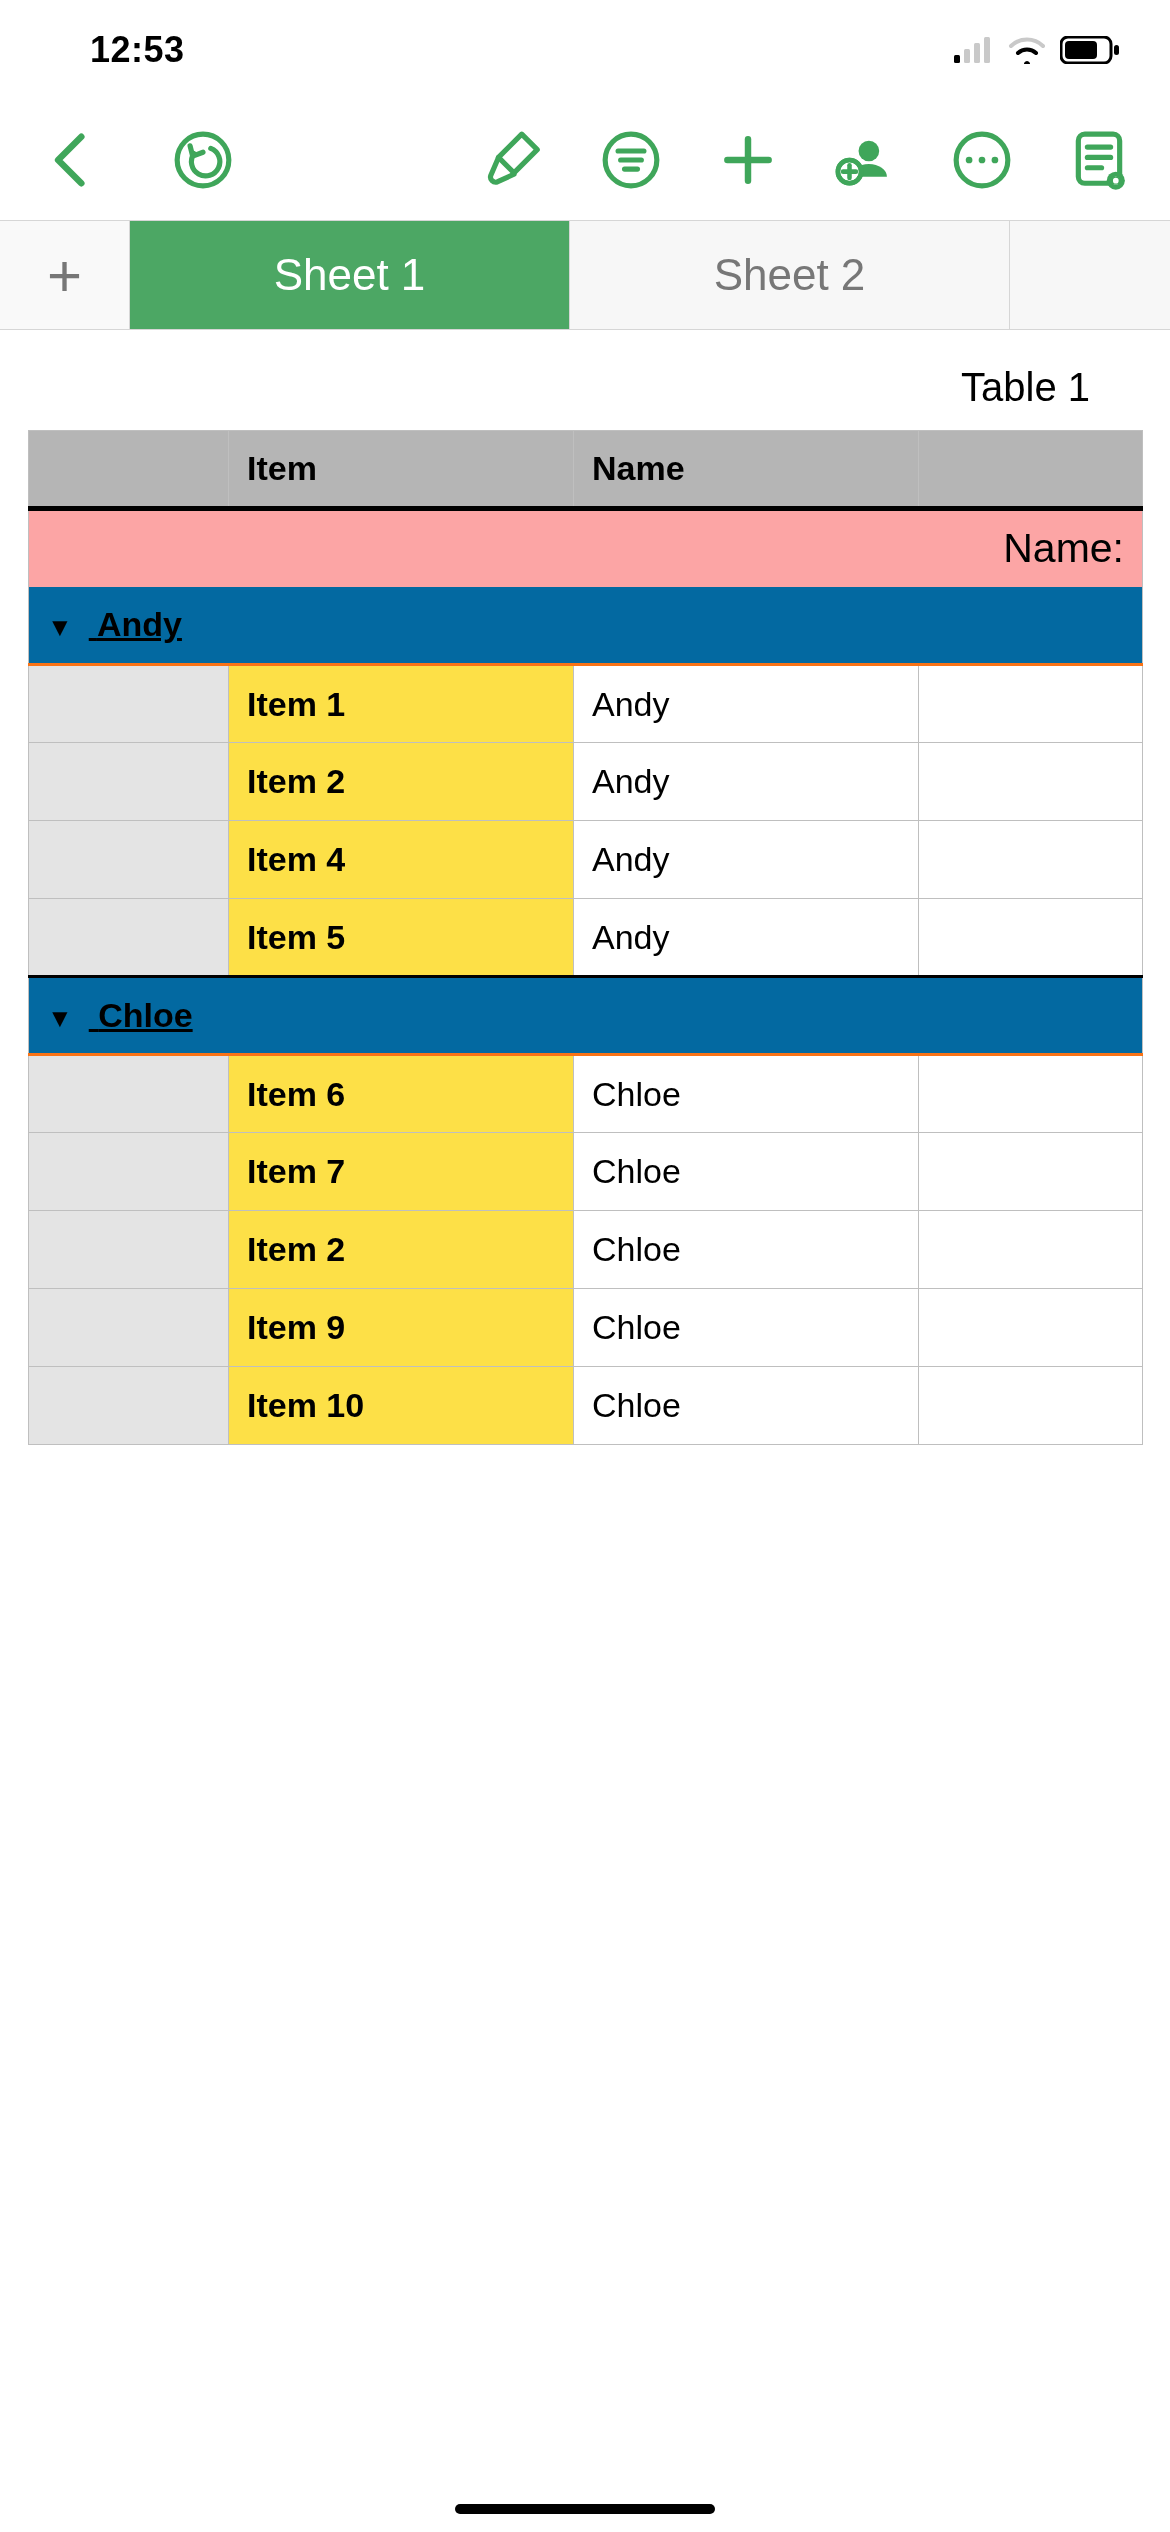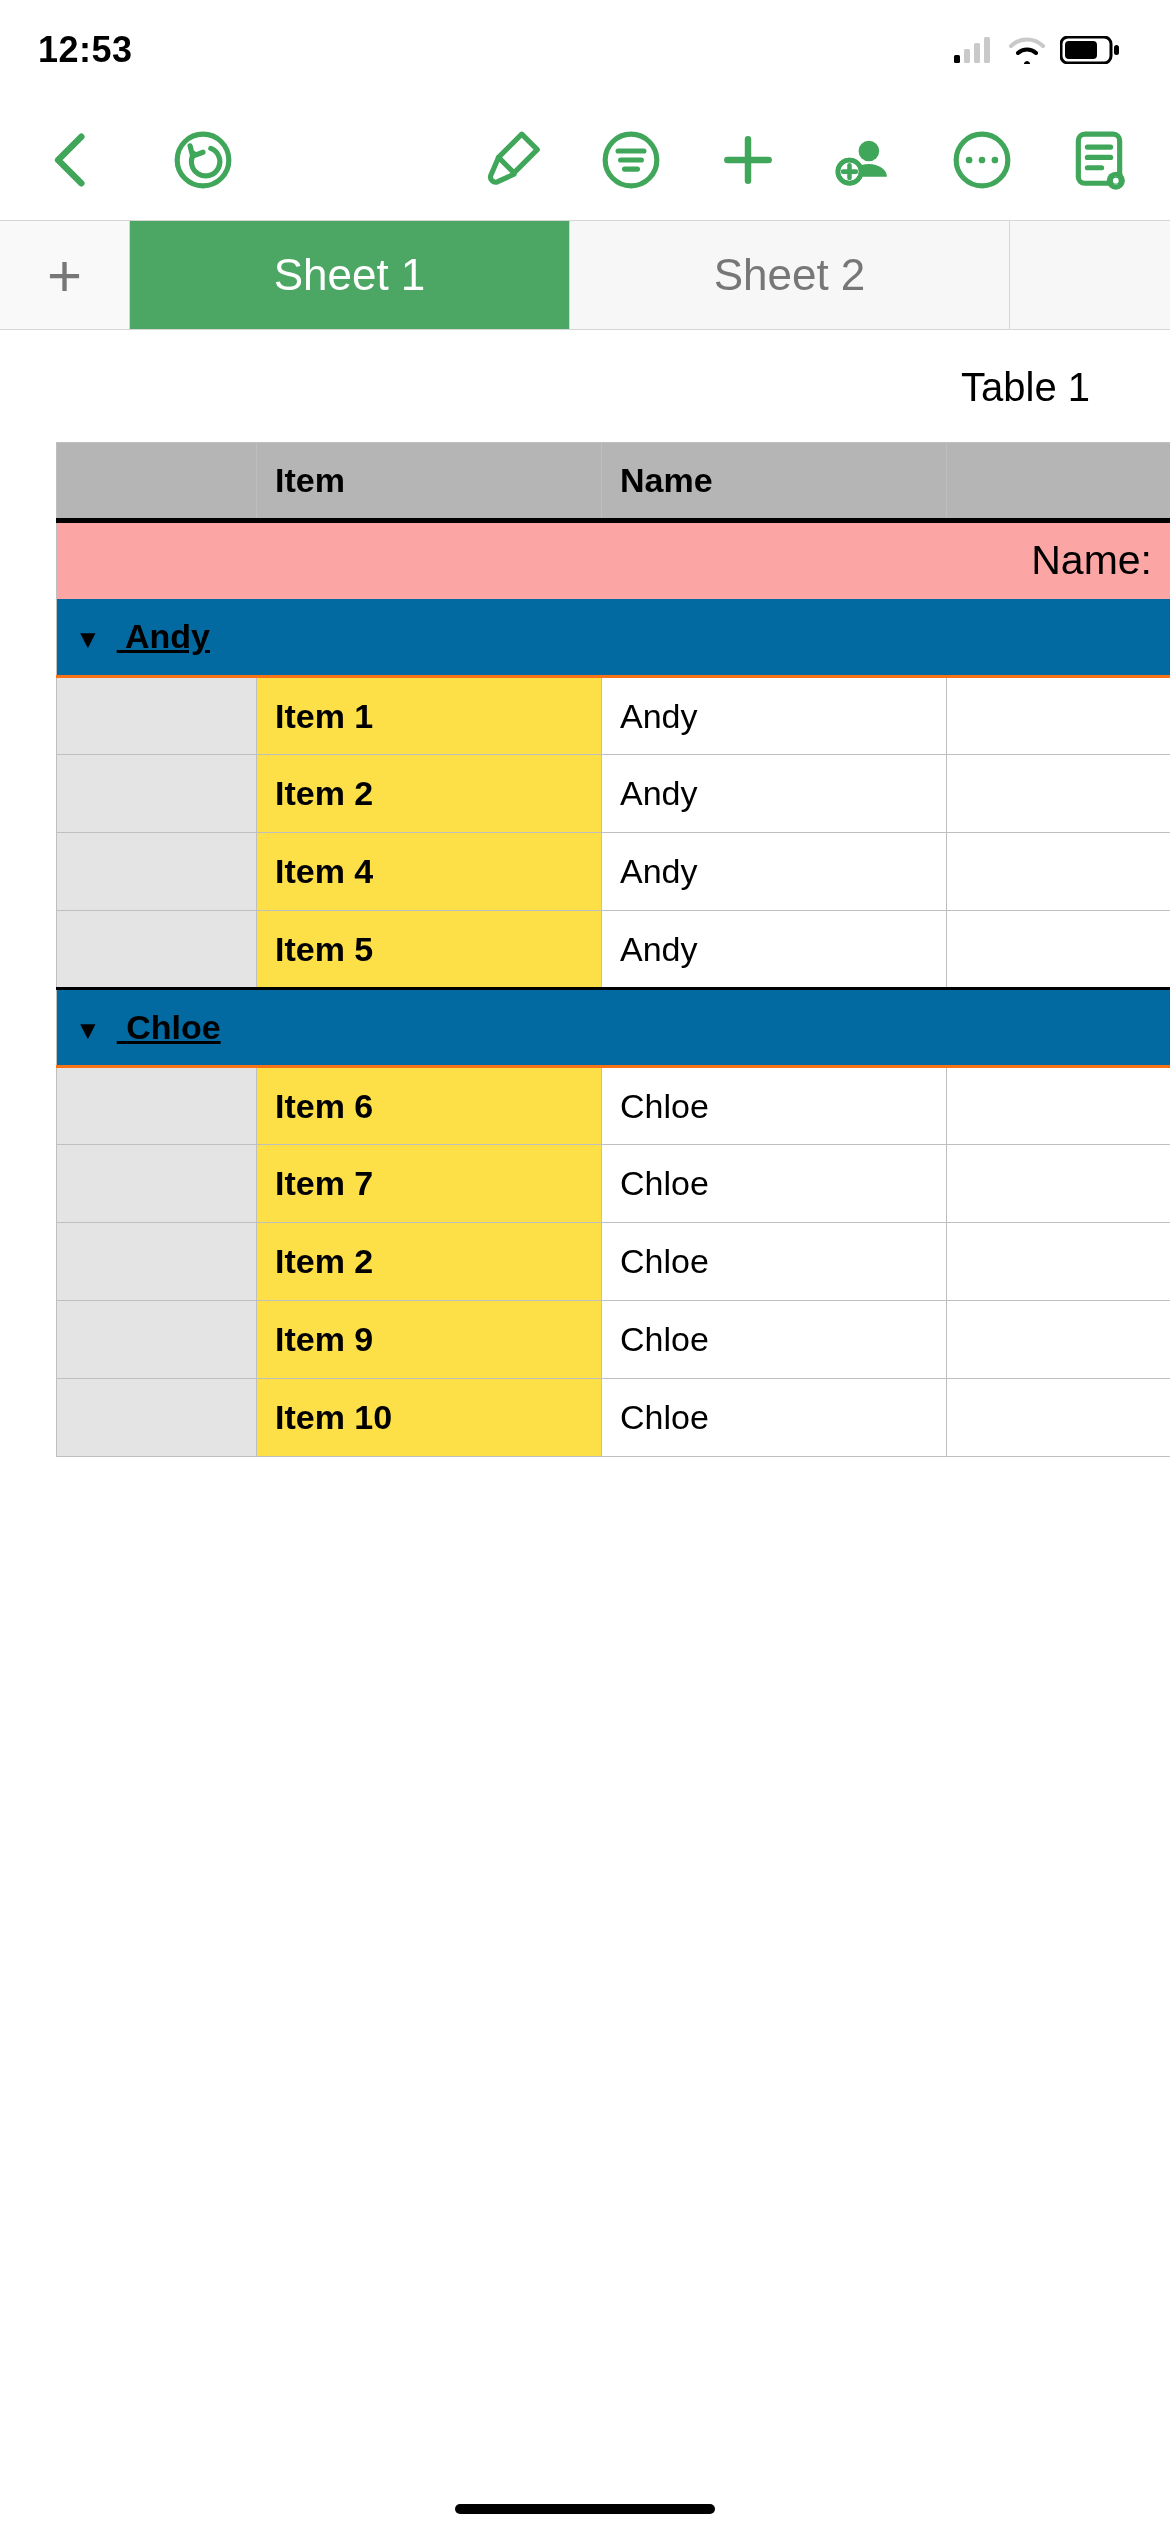--- a/index.html
+++ b/index.html
@@ -9,21 +9,21 @@
     font-family: -apple-system, "Helvetica Neue", Arial, sans-serif;
     background: #fff;
     overflow: hidden;
   }
   
   .status-bar {
     height: 100px;
     display: flex;
     align-items: center;
     justify-content: space-between;
-    padding: 0 50px 0 38px;
+    padding: 0 50px 0 90px;
   }
   .status-time {
     font-size: 36px;
     font-weight: 600;
     letter-spacing: 0.5px;
   }
   .status-right {
     display: flex;
     align-items: center;
     gap: 14px;
@@ -91,22 +91,21 @@
   }
   
   .table-title {
     font-size: 40px;
     text-align: right;
     padding: 35px 80px 20px 0;
     color: #000;
   }
   
   .sheet-wrap {
-    padding-left: 56px;
-    margin-top: 12px;
+    padding-left: 28px;
   }
   table.sheet {
     border-collapse: collapse;
     width: 1114px; 
     table-layout: fixed;
   }
   .sheet col.c0 { width: 200px; }
   .sheet col.c1 { width: 345px; }
   .sheet col.c2 { width: 345px; }
   .sheet col.c3 { width: 224px; }

